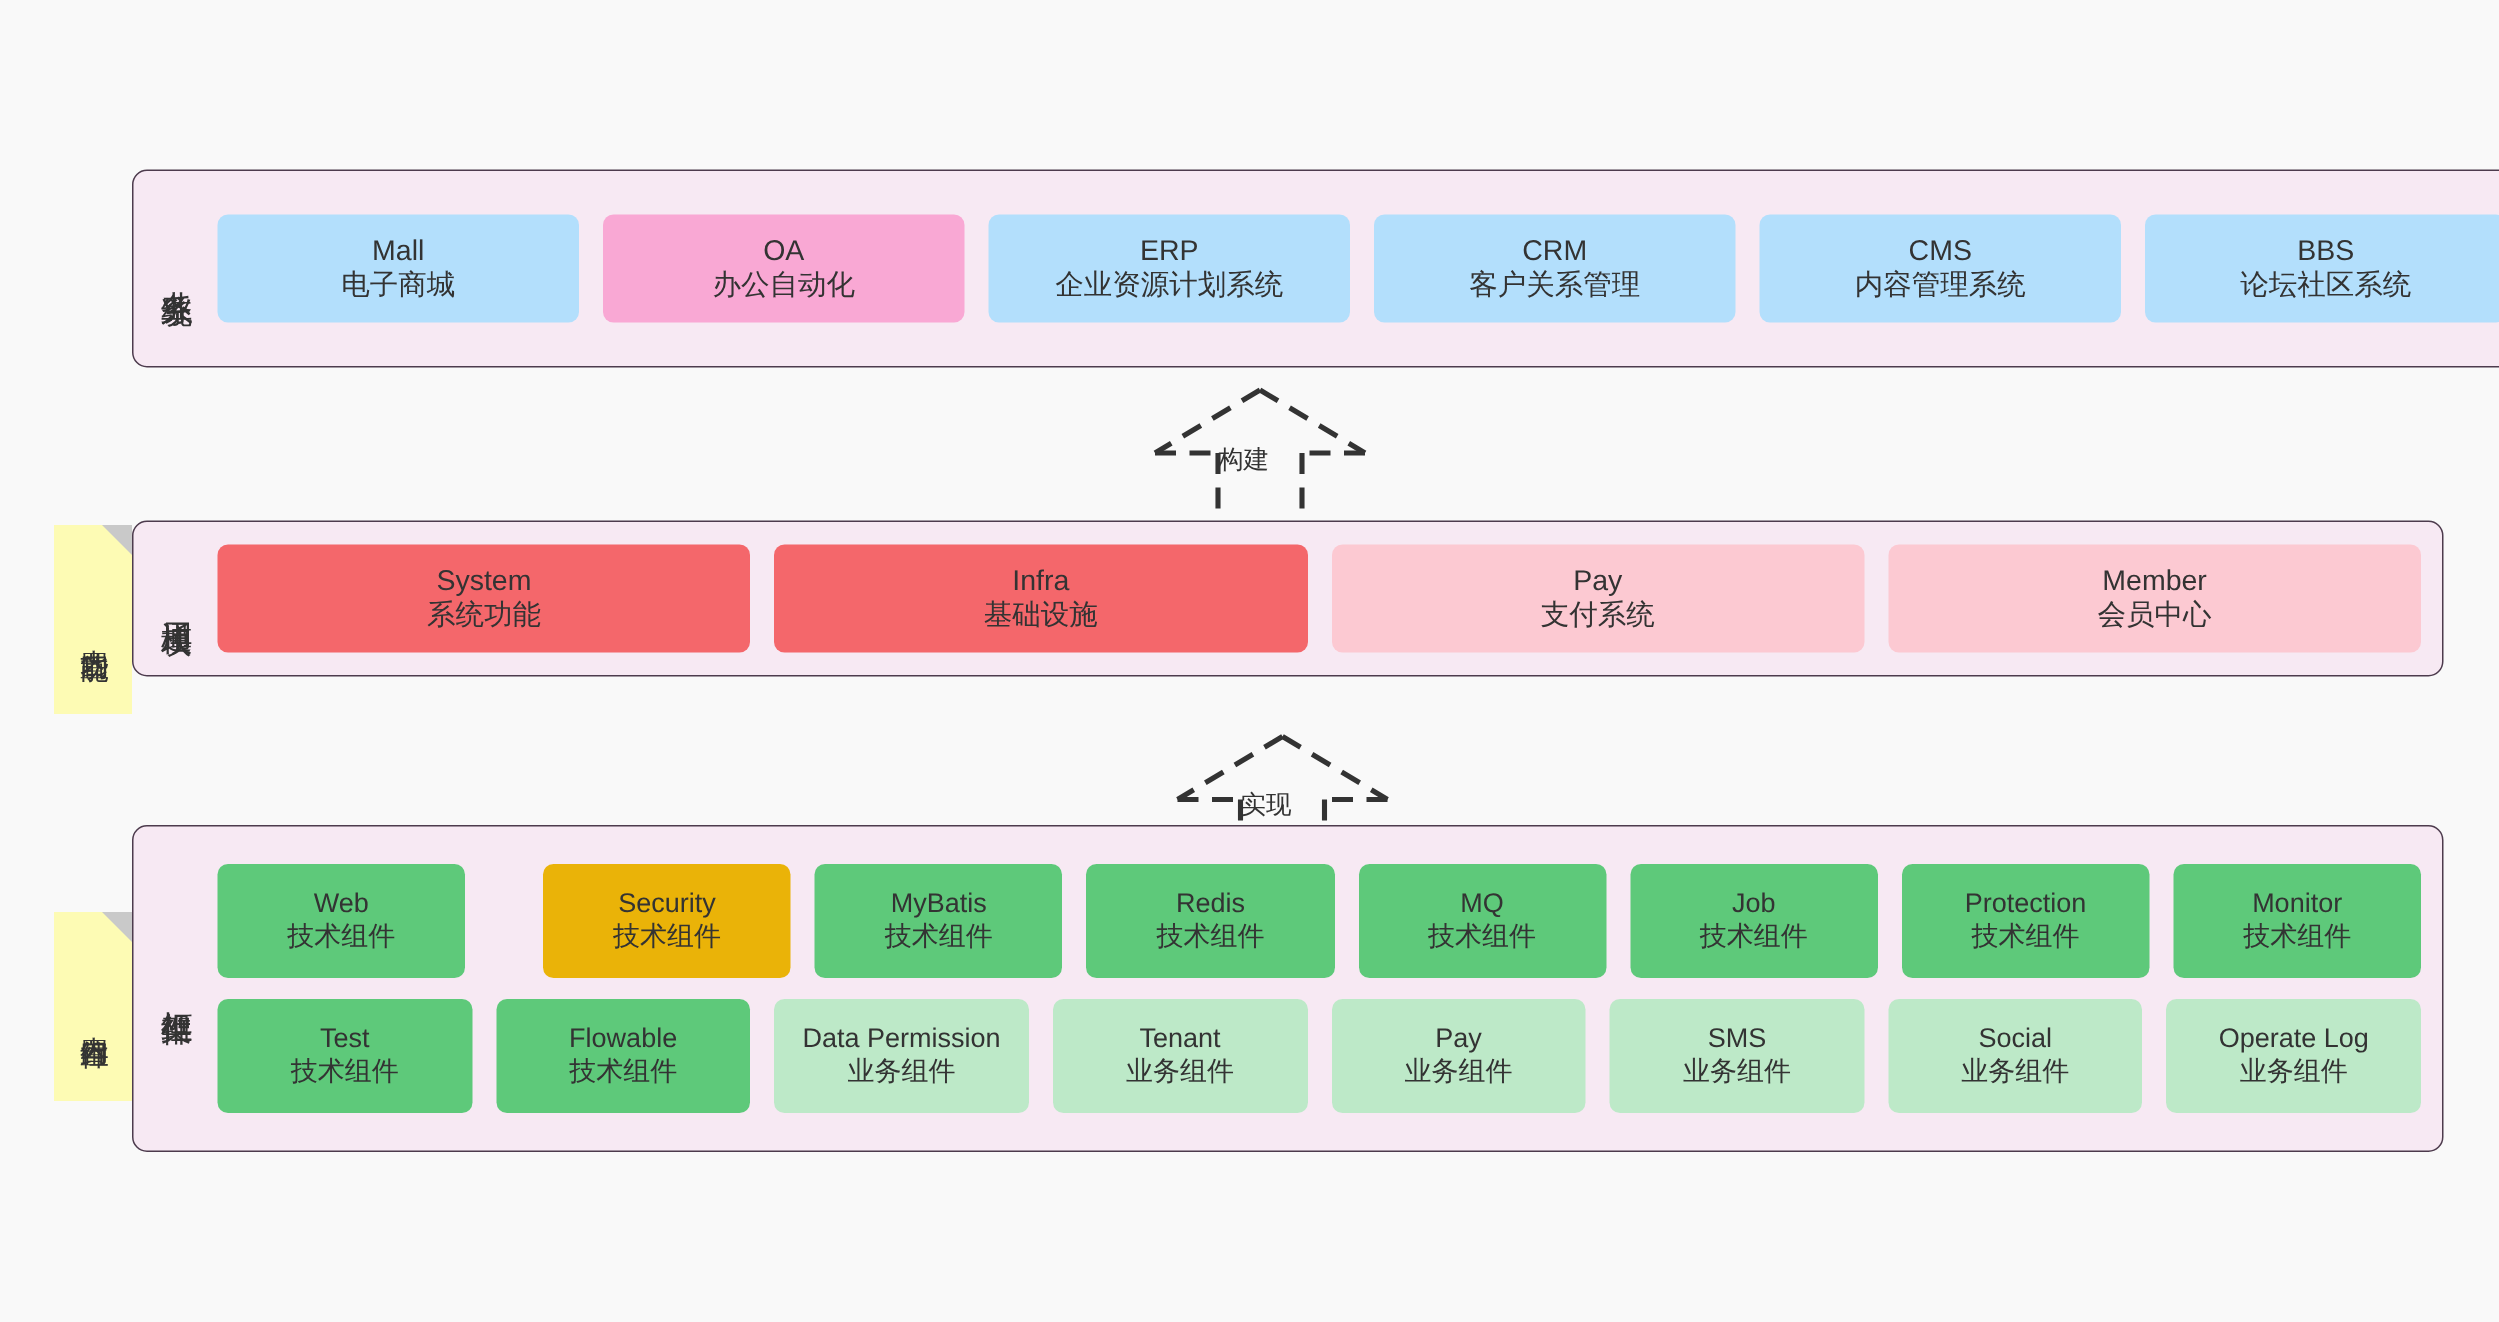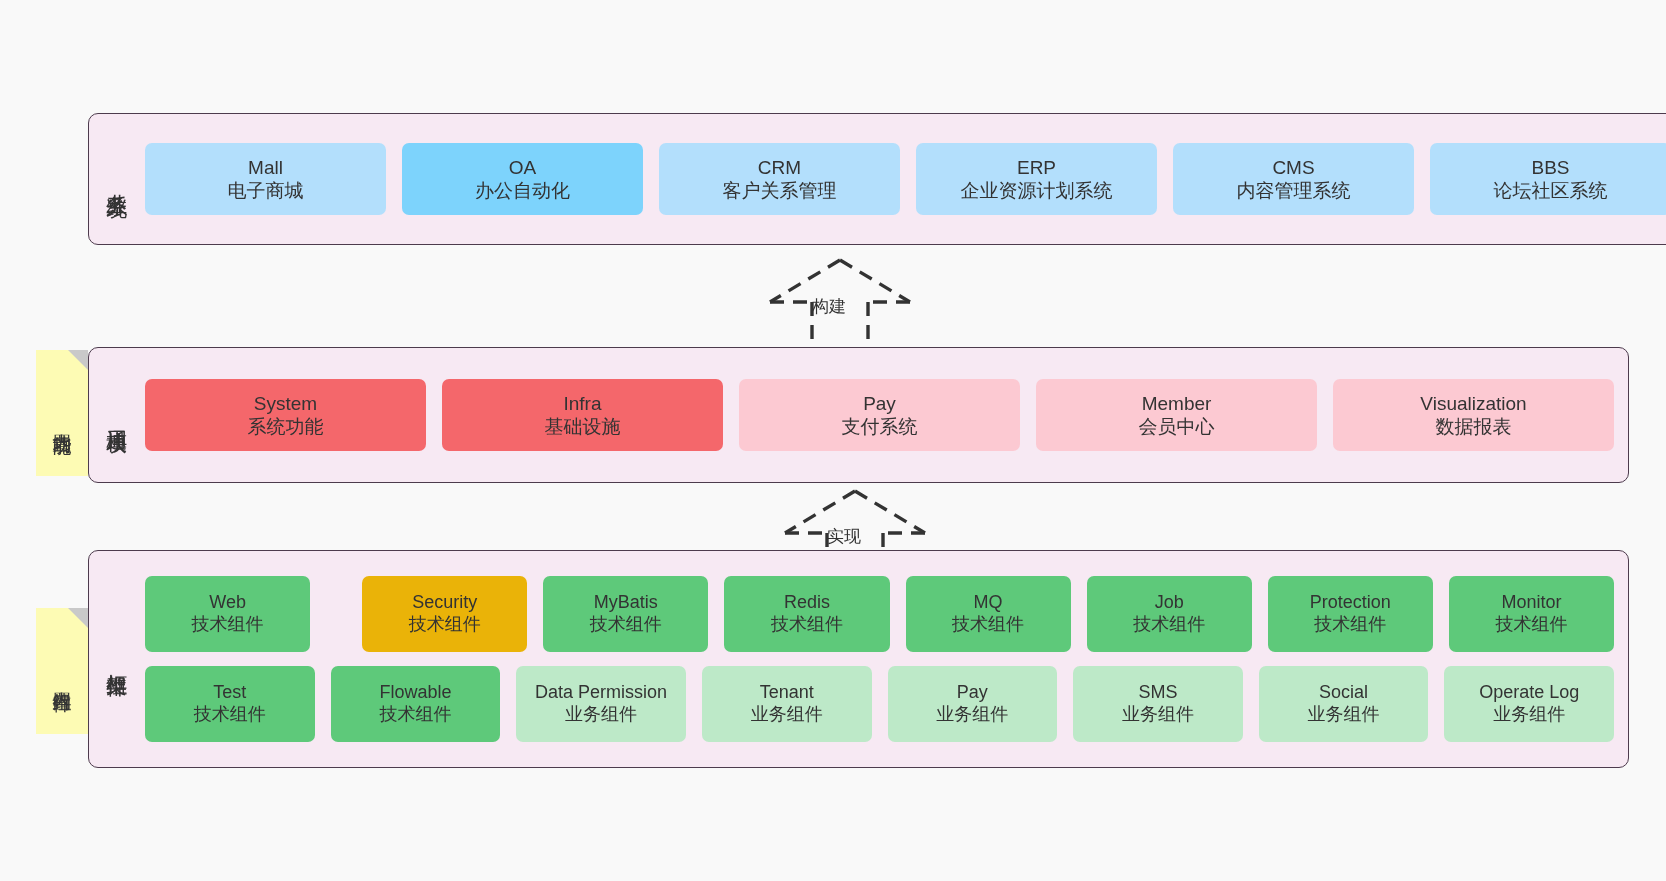--- a/index.html
+++ b/index.html
@@ -78,21 +78,21 @@
   }
   .card .en { white-space: nowrap; }
   .card .cn { white-space: nowrap; }
   .card.wrap .en { white-space: normal; }
 
   
   #layer-business { left: 88px;  top: 113px; width: 1598px; height: 132px; }
   #layer-business .layer-body { height: 100%; }
   #layer-business .card { height: 72px; }
 
-  #layer-common   { left: 88px;  top: 347px; width: 1541px; height: 136px; justify-content: center; }
+  #layer-common   { left: 88px;  top: 347px; width: 1541px; height: 104px; justify-content: center; }
   #layer-common .card { height: 72px; }
 
   #layer-framework{ left: 88px;  top: 550px; width: 1541px; height: 218px; }
   #layer-framework .layer-body { gap: 14px; }
   #layer-framework .card { height: 76px; font-size: 18px; }
 
   
   .sticky {
     position: absolute;
     width: 52px;
@@ -149,31 +149,31 @@
 <div class="canvas">
 
   <div class="layer" id="layer-business">
     <div class="layer-title">业务系统</div>
     <div class="layer-body">
       <div class="row" id="business-row">
           <div class="card" style="background: rgb(179, 223, 252);">
             <div class="en">Mall</div>
             <div class="cn">电子商城</div>
           </div>
-          <div class="card" style="background: #7dd3fc;">
+          <div class="card" style="background: #f9a8d4;">
             <div class="en">OA</div>
             <div class="cn">办公自动化</div>
+          </div>
+          <div class="card" style="background: rgb(179, 223, 252);">
+            <div class="en">ERP</div>
+            <div class="cn">企业资源计划系统</div>
           </div>
           <div class="card" style="background: rgb(179, 223, 252);">
             <div class="en">CRM</div>
             <div class="cn">客户关系管理</div>
-          </div>
-          <div class="card" style="background: rgb(179, 223, 252);">
-            <div class="en">ERP</div>
-            <div class="cn">企业资源计划系统</div>
           </div>
           <div class="card" style="background: rgb(179, 223, 252);">
             <div class="en">CMS</div>
             <div class="cn">内容管理系统</div>
           </div>
           <div class="card" style="background: rgb(179, 223, 252); text-align: right;">
             <div class="en">BBS</div>
             <div class="cn">论坛社区系统</div>
           </div>
         </div>
@@ -209,24 +209,20 @@
             <div class="cn">基础设施</div>
           </div>
           <div class="card" style="background: rgb(252, 201, 210);">
             <div class="en">Pay</div>
             <div class="cn">支付系统</div>
           </div>
           <div class="card" style="background: rgb(252, 201, 210);">
             <div class="en">Member</div>
             <div class="cn">会员中心</div>
           </div>
-          <div class="card" style="background: rgb(252, 201, 210);">
-            <div class="en">Visualization</div>
-            <div class="cn">数据报表</div>
-          </div>
         </div>
     </div>
   </div>
 
   <div class="arrow" id="arrow-impl">
     <svg width="160" height="92" viewBox="0 0 160 92">
       <path d="M 80 4 L 150 46 M 80 4 L 10 46" fill="none" stroke="#333333" stroke-width="3.4" stroke-dasharray="14 9" stroke-linecap="butt"></path>
       <path d="M 10 46 L 52 46 M 150 46 L 108 46" fill="none" stroke="#333333" stroke-width="3.4" stroke-dasharray="14 9" stroke-linecap="butt"></path>
       <path d="M 52 46 L 52 92 M 108 46 L 108 92" fill="none" stroke="#333333" stroke-width="3.4" stroke-dasharray="14 9" stroke-linecap="butt"></path>
     </svg>

